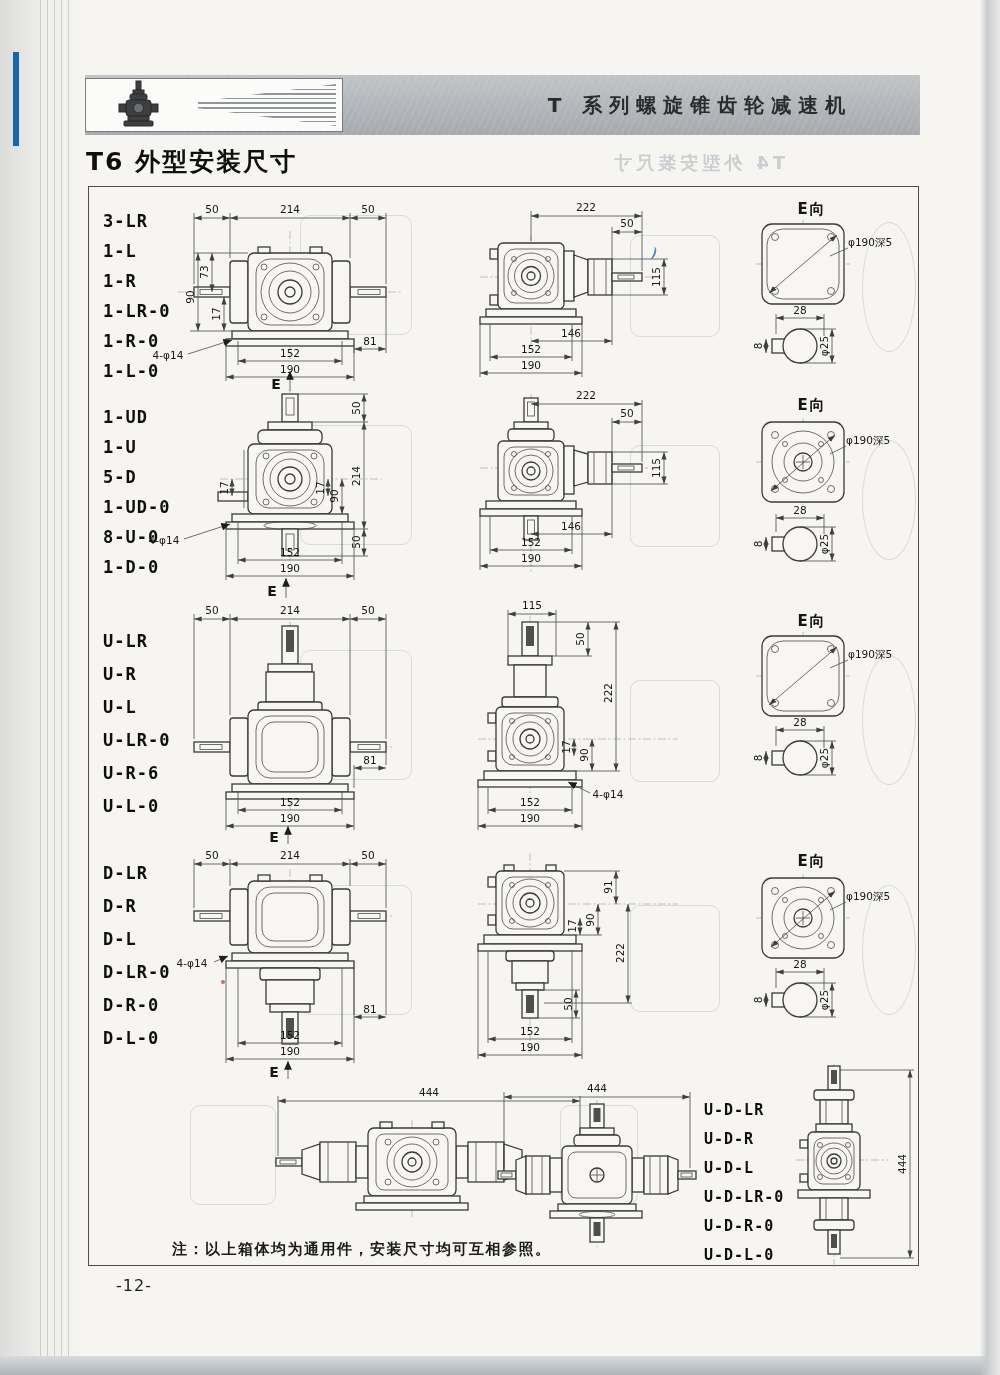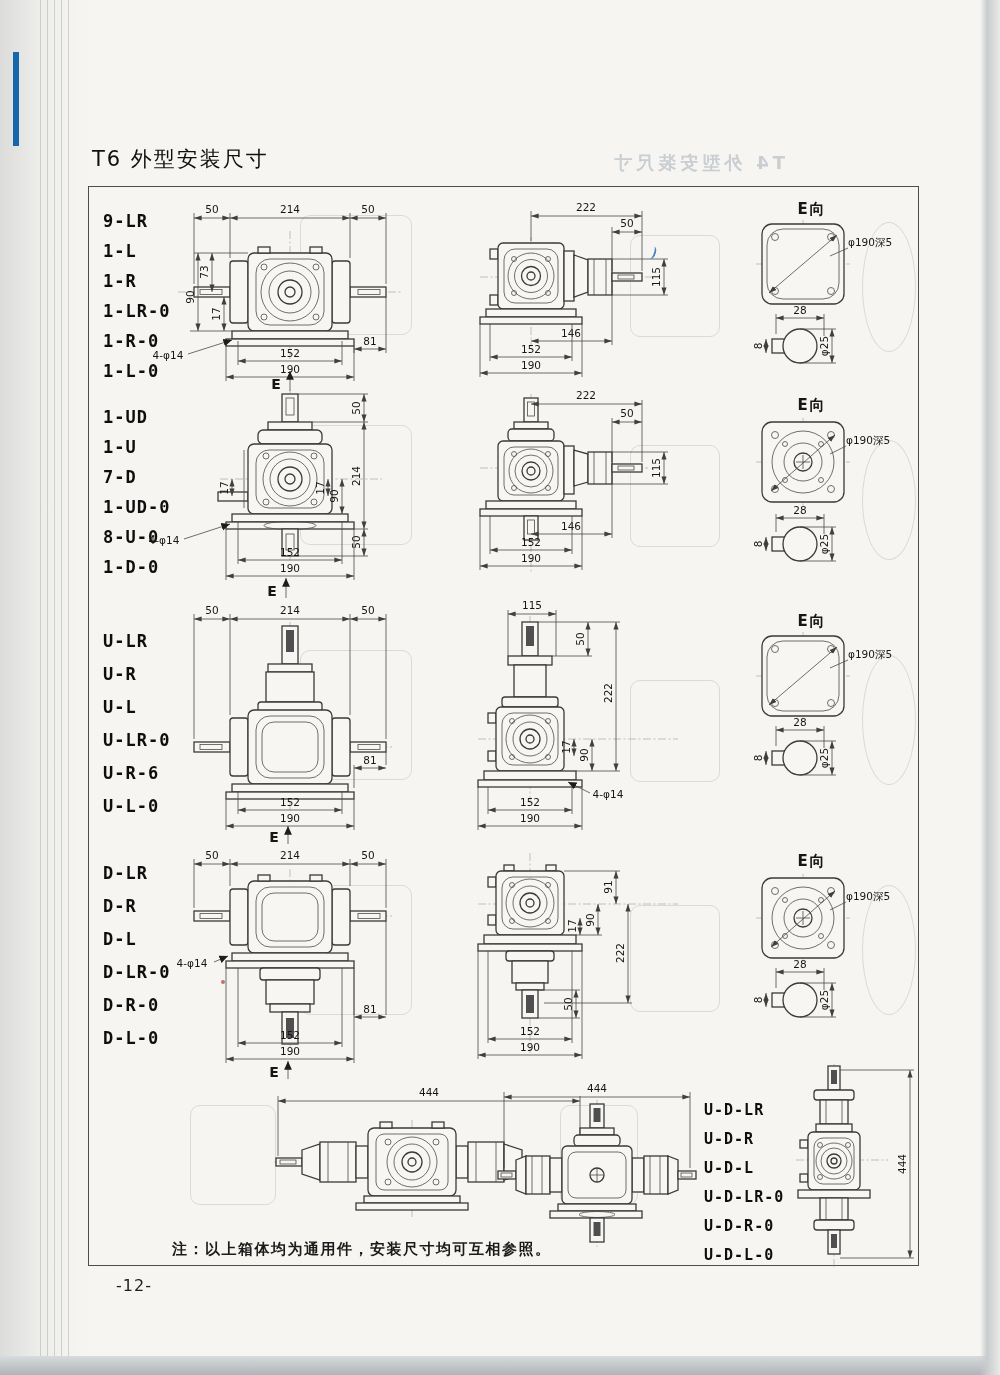--- a/index.html
+++ b/index.html
@@ -7,21 +7,21 @@
   .spine{position:absolute;left:0;top:0;width:84px;height:100%;background:linear-gradient(90deg,#dcdddb,#eeeeeb 50%,rgba(246,245,242,0))}
   .spine i{position:absolute;top:0;height:100%;width:1px;background:rgba(172,172,168,.5)}
   .blue-strip{position:absolute;left:13px;top:52px;width:6px;height:94px;background:#1767ab}
   .header-band{position:absolute;left:85px;top:75px;width:835px;height:60px;
     background:repeating-linear-gradient(115deg,rgba(255,255,255,.06) 0 2px,rgba(0,0,0,0) 2px 6px),linear-gradient(#c0c4c7,#a6aaae)}
   .logo-box{position:absolute;left:0;top:3px;width:258px;height:54px;background:#fbfbf9;border:1px solid #7d7d7d;box-sizing:border-box}
   .logo-stripes{position:absolute;left:112px;top:5px;width:138px;height:42px;
     background:repeating-linear-gradient(180deg,#8f959a 0 1.6px,rgba(0,0,0,0) 1.6px 4.6px);
     clip-path:polygon(0 42%,100% 0,100% 100%,0 58%)}
   .header-title{position:absolute;left:400px;top:17px;width:430px;text-align:center;font-size:20px;font-weight:bold;letter-spacing:7px;color:#2b2b2b}
-  .section-title{position:absolute;left:92px;top:145px;font-size:21px;font-weight:normal;color:#0f0f0f;letter-spacing:2px}
+  .section-title{position:absolute;left:86px;top:145px;font-size:25px;font-weight:bold;color:#0f0f0f;letter-spacing:2px}
   .ghost-title{position:absolute;left:610px;top:151px;font-size:18px;font-weight:bold;color:#c9ced3;transform:scaleX(-1);letter-spacing:4px;filter:blur(.4px)}
   .main-box{position:absolute;left:88px;top:186px;width:831px;height:1080px;border:1.3px solid #4d4d4d;box-sizing:border-box}
   .models{position:absolute;font-family:"DejaVu Sans Mono",monospace;font-weight:bold;color:#0e0e0e}
   .models div{letter-spacing:1px;white-space:nowrap}
   .note{position:absolute;left:172px;top:1240px;font-size:15px;font-weight:bold;color:#1b1b1b;letter-spacing:1.5px}
   .page-num{position:absolute;left:116px;top:1276px;font-size:16px;color:#1f1f1f;letter-spacing:1px}
   .bottom-band{position:absolute;left:0;top:1356px;width:100%;height:19px;background:linear-gradient(#d8dbdc,#aeb4b9)}
   .right-seam{position:absolute;left:980px;top:0;width:20px;height:100%;background:linear-gradient(90deg,rgba(0,0,0,0),#c9cccd 35%,#e9eae8)}
   .d{position:absolute}
   svg{overflow:visible;display:block}
@@ -56,20 +56,39 @@
 
   <div class="spine">
     <i style="left:40px"></i>
       <i style="left:47px"></i>
       <i style="left:54px"></i>
       <i style="left:61px"></i>
       <i style="left:68px"></i>
   </div>
   <div class="blue-strip"></div>
 
+  <div class="header-band">
+    <div class="logo-box">
+      <svg width="110" height="52" viewBox="0 0 110 52">
+        <g fill="#3d3f41" stroke="#2c2c2c" stroke-width="1">
+          <rect x="50" y="2" width="5" height="9"></rect>
+            <rect x="47" y="11" width="11" height="4"></rect>
+          <rect x="44" y="15" width="17" height="6" rx="2"></rect>
+            <rect x="40" y="21" width="25" height="16" rx="3"></rect>
+          <rect x="33" y="25" width="7" height="8"></rect>
+            <rect x="65" y="25" width="7" height="8"></rect>
+          <rect x="42" y="37" width="21" height="5"></rect>
+            <rect x="38" y="42" width="29" height="5" rx="1"></rect>
+          <circle cx="52.5" cy="29" r="5" fill="#6b6e70"></circle>
+        </g>
+      </svg>
+      <div class="logo-stripes"></div>
+    </div>
+    <div class="header-title">T 系列螺旋锥齿轮减速机</div>
+  </div>
 
   <div class="ghost-title">T4 外型安装尺寸</div>
   <div class="section-title">T6 外型安装尺寸</div>
 
   <div class="main-box"></div>
 
   <div class="ghost" style="left:300px;top:215px;width:110px;height:118px"></div>
   <div class="ghost" style="left:630px;top:235px;width:88px;height:100px"></div>
   <div class="ghost" style="left:862px;top:222px;width:52px;height:128px;border-radius:50%"></div>
   <div class="ghost" style="left:300px;top:425px;width:110px;height:118px"></div>
@@ -80,21 +99,21 @@
   <div class="ghost" style="left:862px;top:655px;width:52px;height:128px;border-radius:50%"></div>
   <div class="ghost" style="left:300px;top:885px;width:110px;height:128px"></div>
   <div class="ghost" style="left:630px;top:905px;width:88px;height:105px"></div>
   <div class="ghost" style="left:862px;top:885px;width:52px;height:128px;border-radius:50%"></div>
   <div class="ghost" style="left:190px;top:1105px;width:84px;height:98px"></div>
   <div class="ghost" style="left:560px;top:1105px;width:76px;height:98px"></div>
   <div class="pen-blue" style="left:648px;top:246px"></div>
   <div class="pen-red" style="left:221px;top:980px"></div>
 
   <div class="models" style="left:103px;top:206px;font-size:17px;line-height:30px">
-    <div>9-LR</div>
+    <div>3-LR</div>
     <div>1-L</div>
     <div>1-R</div>
     <div>1-LR-0</div>
     <div>1-R-0</div>
     <div>1-L-0</div>
   </div>
 
   <div class="d" style="left:120px;top:197px">
   <svg width="330" height="195" viewBox="0 0 330 195">
     <path class="cc" d="M58,95 H282 M170,34 V162"></path>
@@ -226,21 +245,21 @@
       <path class="dm" d="M58,133 H94 M58,167 H94"></path>
       <line class="dm" x1="90" y1="133" x2="90" y2="167" marker-start="url(#aa)" marker-end="url(#aa)"></line>
       <text class="dt" x="86" y="150" text-anchor="middle" transform="rotate(-90 86 150)">φ25</text>
     </g>
   </svg>
   </div>
 
   <div class="models" style="left:103px;top:402px;font-size:17px;line-height:30px">
     <div>1-UD</div>
     <div>1-U</div>
-    <div>7-D</div>
+    <div>5-D</div>
     <div>1-UD-0</div>
     <div>8-U-0</div>
     <div>1-D-0</div>
   </div>
 
   <div class="d" style="left:120px;top:388px">
   <svg width="330" height="214" viewBox="0 0 330 214">
     <path class="cc" d="M170,2 V172 M100,91 H262"></path>
     <g>
       <rect class="ln" x="162" y="6" width="16" height="28"></rect>

